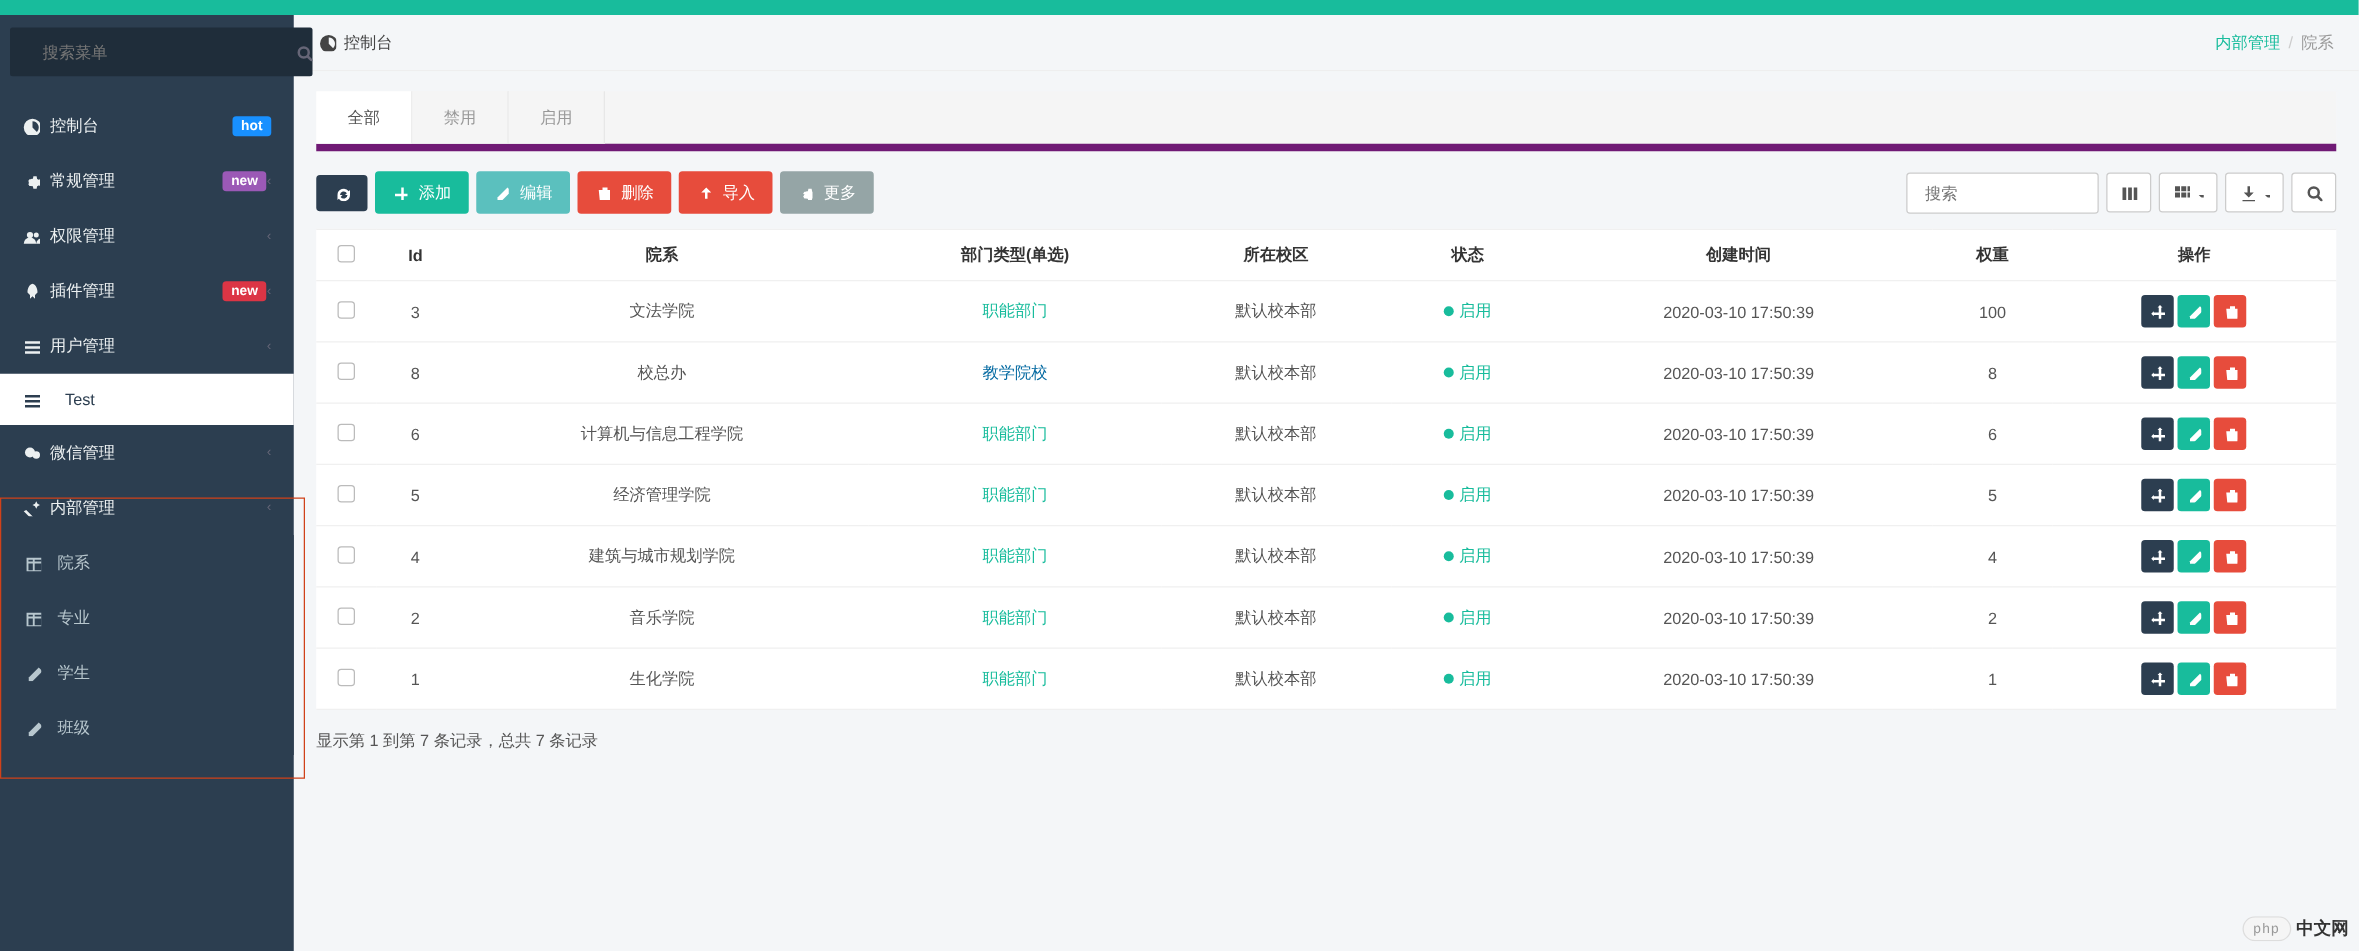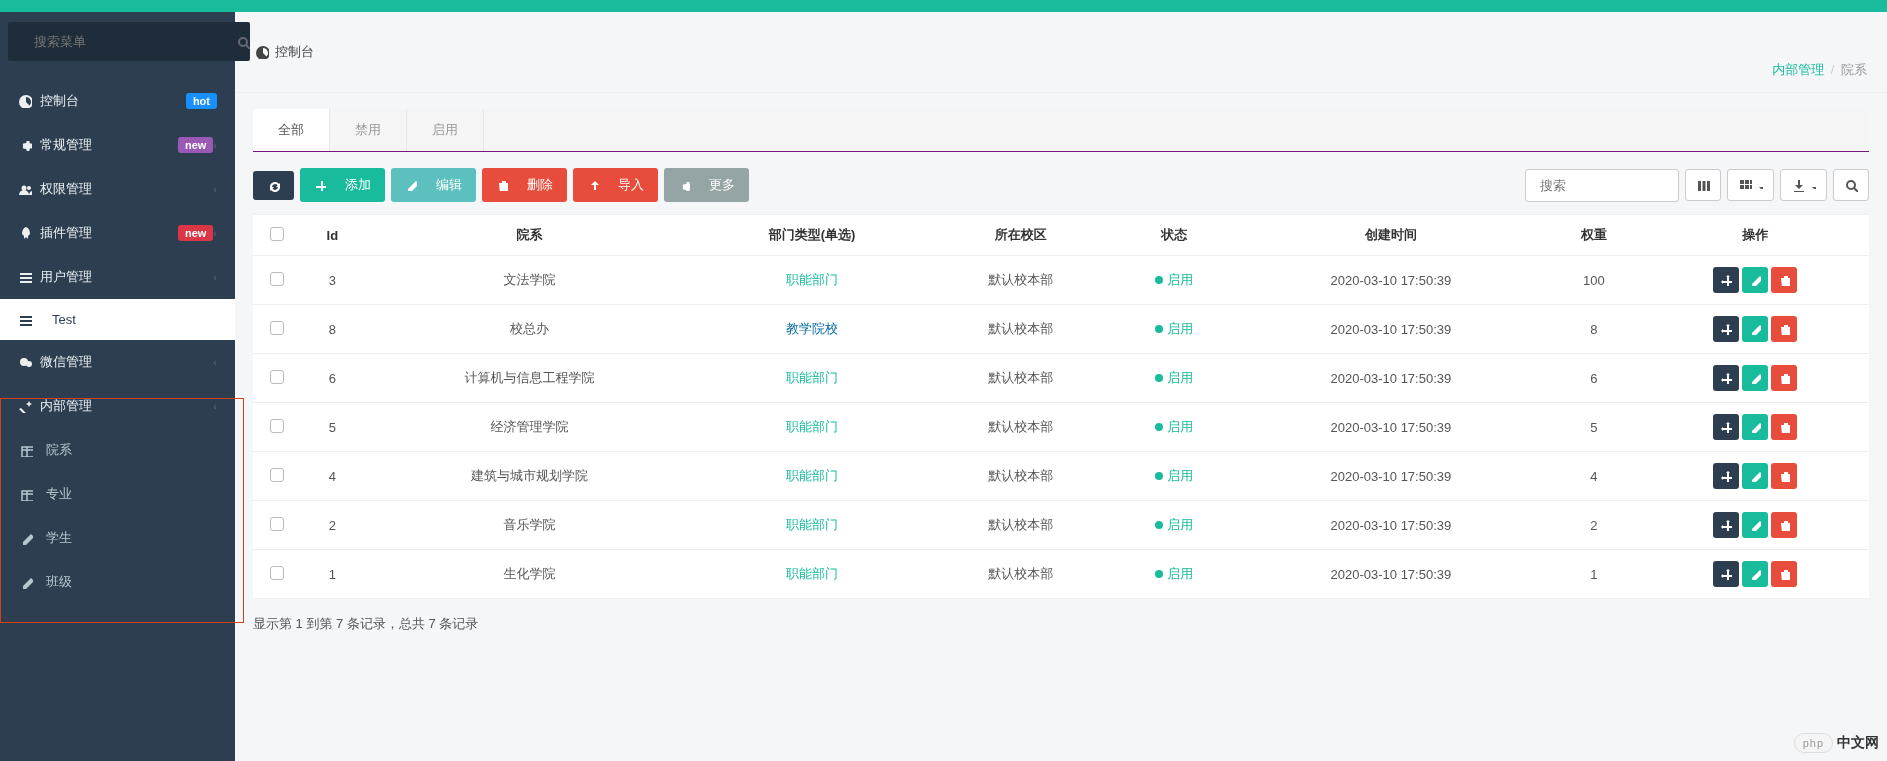--- a/index.html
+++ b/index.html
@@ -28,32 +28,32 @@
     .badge-new2 { background: #dc3545; color: #fff; }
     .chevron { color: #667; font-size: 11px; }
     
     .sidebar-highlight { position: absolute; pointer-events: none; border: 1px solid #d04119; }
     .highlight-1 { left: 0; top: 386px; width: 244px; height: 225px; }
     
     
     .main { flex: 1; }
     .breadcrumb-bar { padding: 13px 20px; background: #f4f6f8; display: flex; align-items: center; border-bottom: 1px solid #eee; }
     .bc-left { display: flex; align-items: center; gap: 6px; color: #444; }
-    .bc-right { margin-left: auto; color: #999; font-size: 13px; margin-top: 36px; }
+    .bc-right { margin-left: auto; color: #999; font-size: 13px; }
     .bc-right a { color: #18bc9c; text-decoration: none; }
     .bc-right .sep { color: #ccc; margin: 0 3px; }
     
     .content { padding: 16px 18px 4px 18px; background: #f4f6f8; }
     
-    .tabs { display: flex; border-bottom: 1px solid #701a75; background: #f5f5f5; }
+    .tabs { display: flex; border-bottom: 6px solid #701a75; background: #f5f5f5; }
     .tab { padding: 12px 25px; color: #999; cursor: pointer; background: #f5f5f5; border-right: 1px solid #e7e7e7; }
     .tab.active { background: #fff; color: #555; }
     
     .toolbar { display: flex; gap: 6px; padding: 16px 0 12px 0; align-items: center; }
-    .btn { border: none; padding: 8px 14px; border-radius: 3px; color: #fff; cursor: pointer; display: inline-flex; align-items: center; gap: 19px; font-size: 13px; }
+    .btn { border: none; padding: 8px 14px; border-radius: 3px; color: #fff; cursor: pointer; display: inline-flex; align-items: center; gap: 9px; font-size: 13px; }
     .btn-dark { background: #2c3e50; }
     .btn-success { background: #18bc9c; }
     .btn-success-light { background: #5bc0be; }
     .btn-danger { background: #e74c3c; }
     .btn-gray { background: #95a5a6; }
     .toolbar-right { margin-left: auto; display: flex; gap: 6px; align-items: center; }
     .tb-search { border: 1px solid #ccc; border-radius: 3px; padding: 8px 14px; font-size: 13px; width: 154px; outline: none; color: #999; }
     .btn-icon { background: #fff; border: 1px solid #ccc; color: #555; padding: 8px 10px; border-radius: 3px; cursor: pointer; display:flex; align-items:center; gap:3px; }
     
     .table { width: 100%; border-collapse: collapse; background: #fff; }

